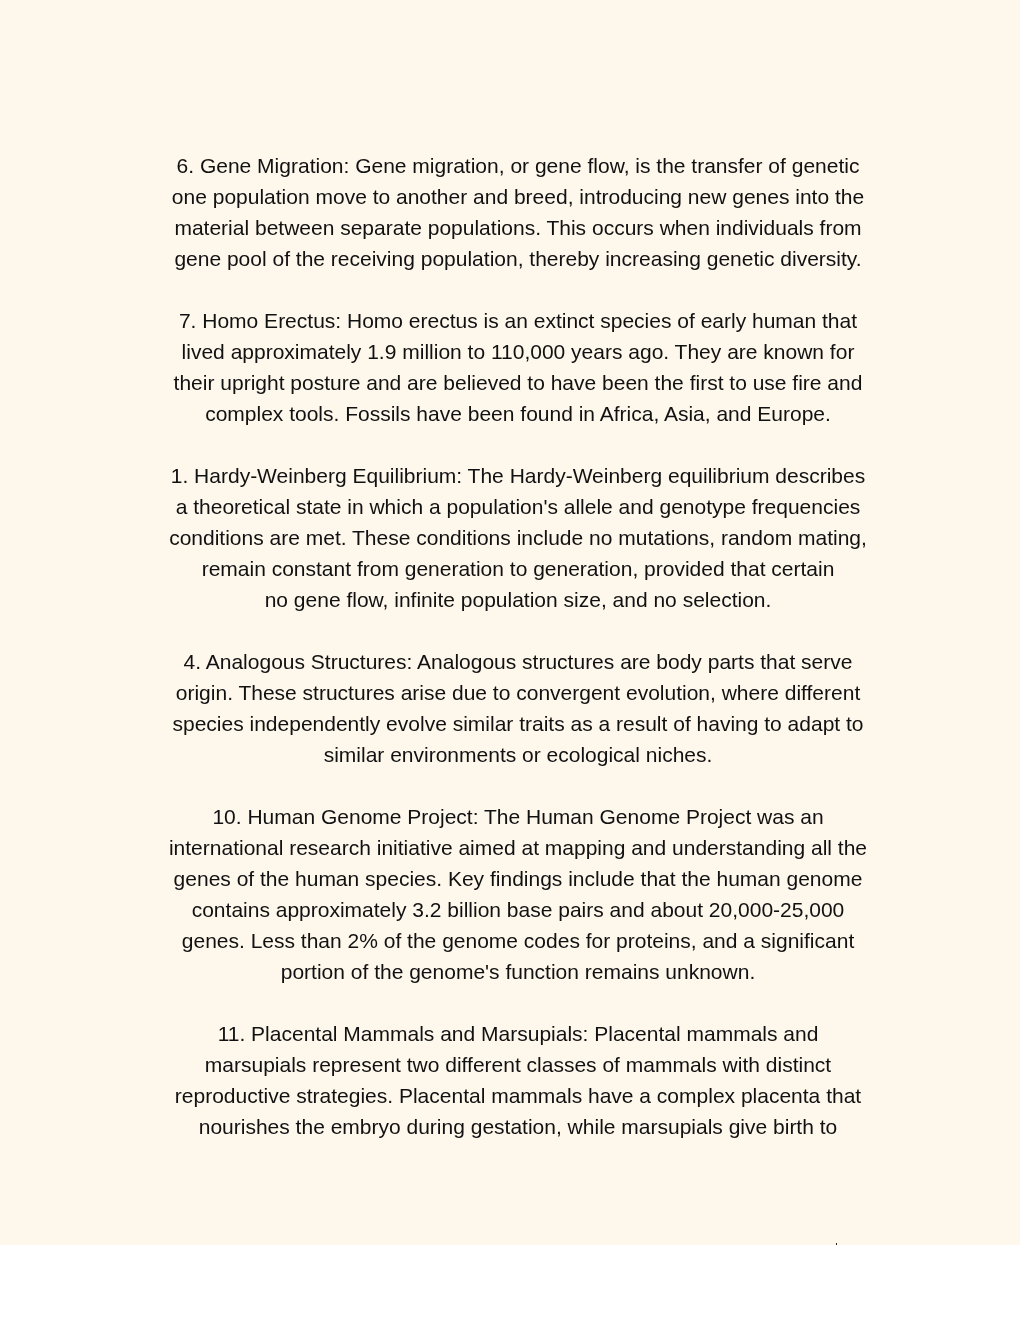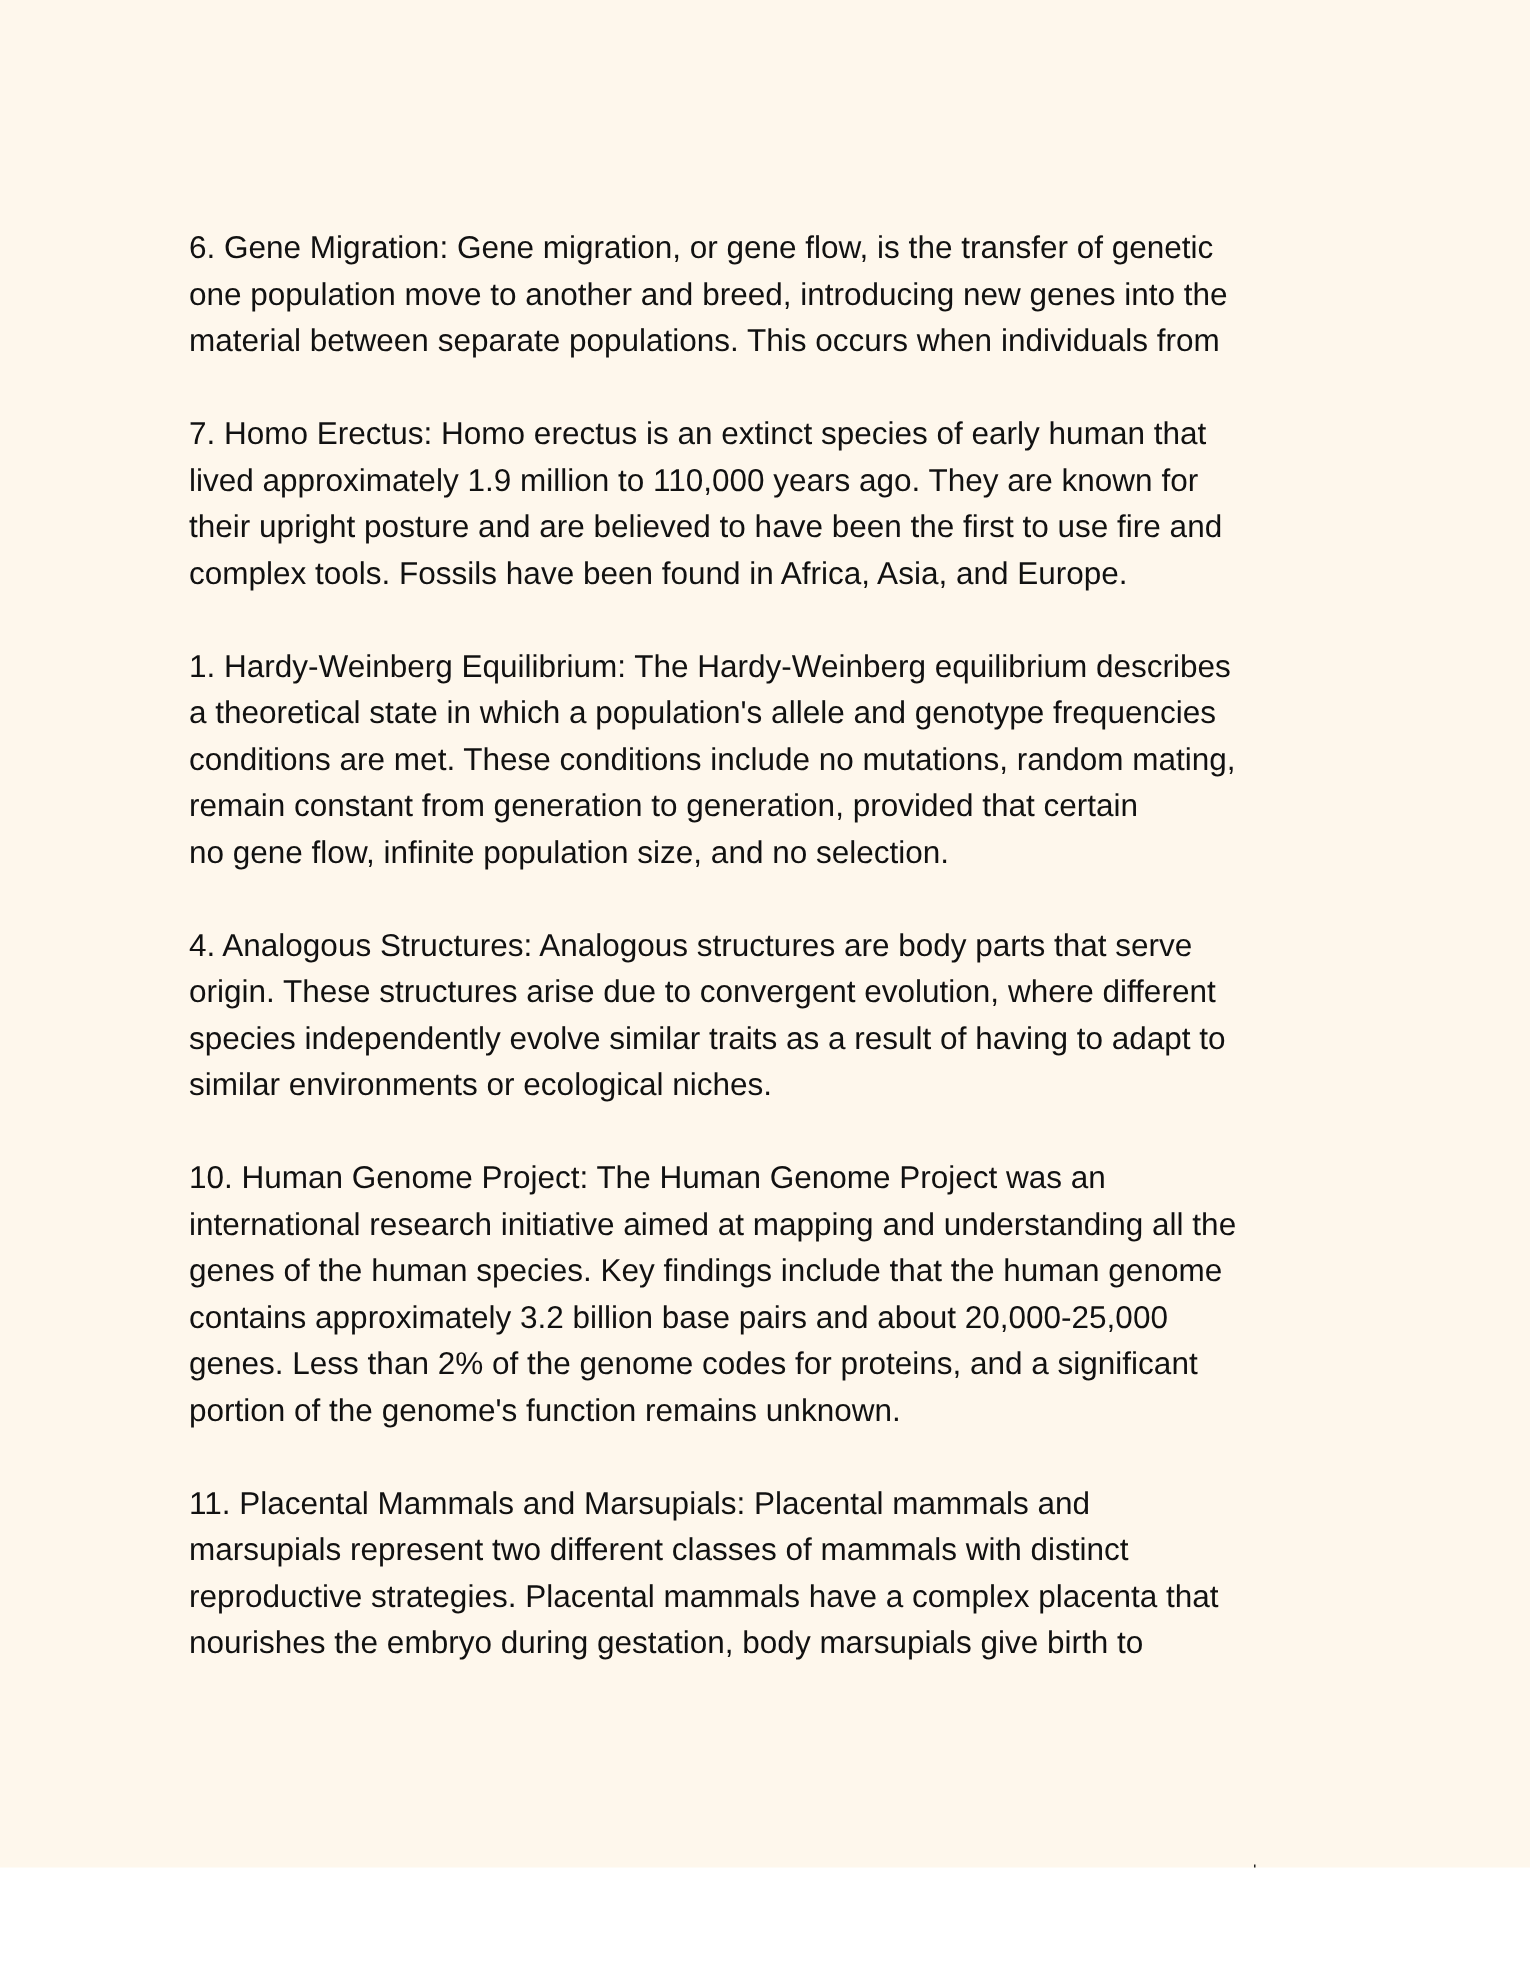--- a/index.html
+++ b/index.html
@@ -27,20 +27,21 @@
       top: 150px;
       width: 790px;
       font-family: "Liberation Sans", sans-serif;
       font-size: 21px;
       line-height: 31px;
       color: #111111;
     }
     .para {
       margin: 0 0 31px 6px;
       white-space: normal;
+      text-align: center;
     }
     .line {
       display: block;
       white-space: nowrap;
     }
     .dot {
       position: absolute;
       left: 836px;
       top: 1243px;
       width: 1px;
@@ -51,20 +52,21 @@
 </head>
 <body>
 
 <div class="page">
   <div class="content">
 
     <p class="para">
       <span class="line">6. Gene Migration: Gene migration, or gene flow, is the transfer of genetic</span>
       <span class="line">one population move to another and breed, introducing new genes into the</span>
       <span class="line">material between separate populations. This occurs when individuals from</span>
+      <span class="line">gene pool of the receiving population, thereby increasing genetic diversity.</span>
     </p>
 
     <p class="para">
       <span class="line">7. Homo Erectus: Homo erectus is an extinct species of early human that</span>
       <span class="line">lived approximately 1.9 million to 110,000 years ago. They are known for</span>
       <span class="line">their upright posture and are believed to have been the first to use fire and</span>
       <span class="line">complex tools. Fossils have been found in Africa, Asia, and Europe.</span>
     </p>
 
     <p class="para">
@@ -88,18 +90,18 @@
       <span class="line">genes of the human species. Key findings include that the human genome</span>
       <span class="line">contains approximately 3.2 billion base pairs and about 20,000-25,000</span>
       <span class="line">genes. Less than 2% of the genome codes for proteins, and a significant</span>
       <span class="line">portion of the genome's function remains unknown.</span>
     </p>
 
     <p class="para">
       <span class="line">11. Placental Mammals and Marsupials: Placental mammals and</span>
       <span class="line">marsupials represent two different classes of mammals with distinct</span>
       <span class="line">reproductive strategies. Placental mammals have a complex placenta that</span>
-      <span class="line">nourishes the embryo during gestation, body marsupials give birth to</span>
+      <span class="line">nourishes the embryo during gestation, while marsupials give birth to</span>
     </p>
 
   </div>
 </div>
 <div class="dot"></div>
 
 </body></html>

